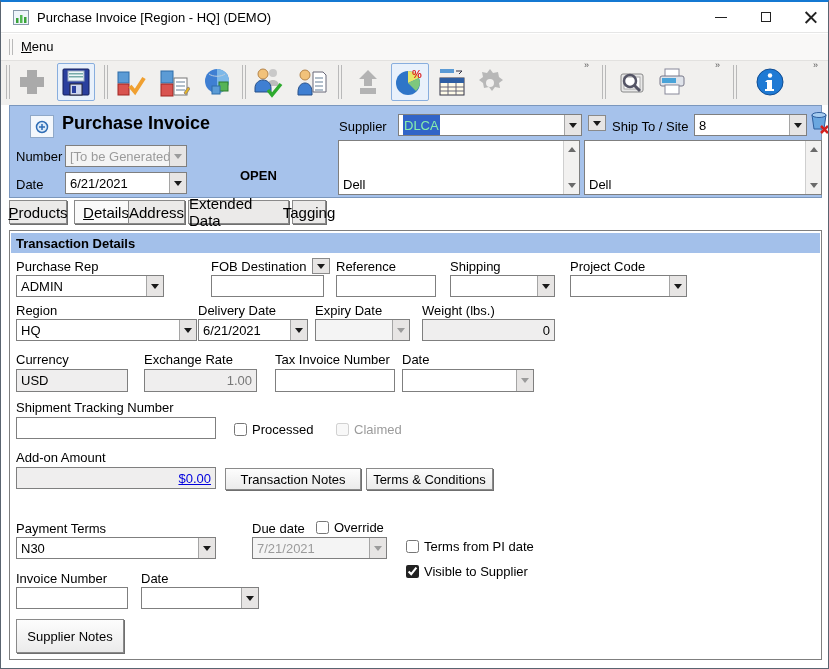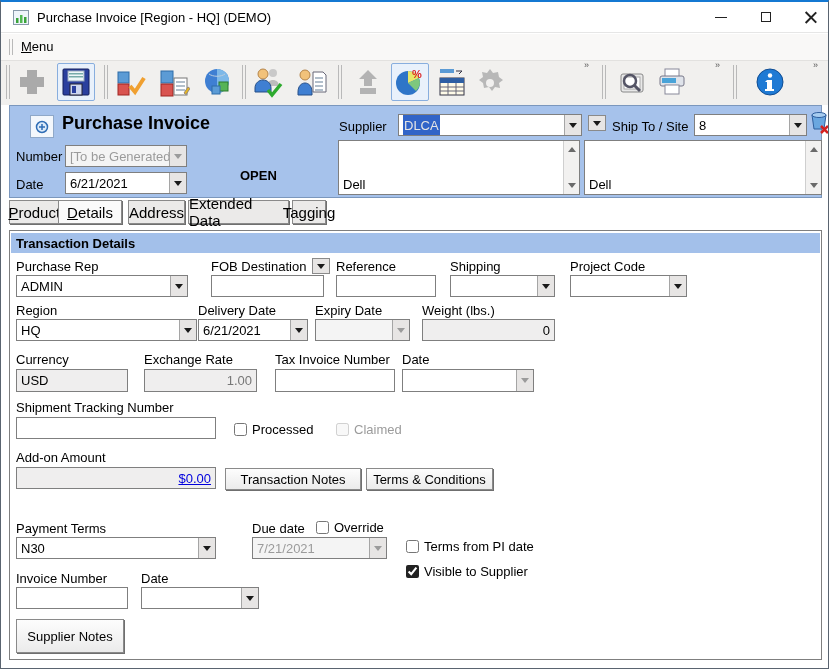--- a/index.html
+++ b/index.html
@@ -44,21 +44,21 @@
   .txt { position:absolute; border:1px solid #7f7f7f; background:#fff; font-size:13px;
          font-family:"Liberation Sans", sans-serif; padding:0 4px; }
   .txt.gray { background:#efeeee; }
   .combo { position:absolute; border:1px solid #7f7f7f; background:#fff; display:flex; align-items:stretch; }
   .combo .ctext { flex:1; display:flex; align-items:center; padding:0 4px; overflow:hidden; white-space:nowrap; }
   .combo .carw { width:17px; background:#e7e5e4; border-left:1px solid #a5a5a5; display:flex; align-items:center; justify-content:center; }
   .tri { width:0; height:0; border:4px solid transparent; border-top:5px solid #1a1a1a; margin-top:4px; }
   .combo.dis { background:#f4f4f4; }
   .combo.dis .ctext { color:#9b9b9b; }
   .combo.dis .tri { border-top-color:#9b9b9b; }
-  .selhl { background:#3164c8; color:#e5e5e5; padding:12px 1px; }
+  .selhl { background:#3164c8; color:#86efac; padding:12px 1px; }
   .minicombo { position:absolute; width:18px; height:16px; background:#e7e5e4; border:1px solid #8a8a8a; display:flex; align-items:center; justify-content:center; }
 
   .infobox { position:absolute; background:#fff; border:1px solid #7f7f7f; display:flex; }
   .infolines { flex:1; padding:1px 4px; line-height:17px; overflow:hidden; white-space:pre; }
   .sbar { width:16px; background:#f2f1f0; border-left:1px solid #cfcfcf; display:flex; flex-direction:column; justify-content:space-between; align-items:center; padding:2px 0; }
   .sarw-up { width:0; height:0; border:4px solid transparent; border-bottom:5px solid #6a6a6a; }
   .sarw-dn { width:0; height:0; border:4px solid transparent; border-top:5px solid #6a6a6a; }
 
   
   .tabbtn { position:absolute; top:198px; height:24px; background:#ebeae9; border:1px solid #8a8a8a;
@@ -311,39 +311,39 @@
       <div class="sbar">
         <span class="sarw-up"></span>
         <span class="sarw-dn"></span>
       </div>
     </div>
   </div>
 
   <div class="tabbtn" style="left:8px;width:58px;">
       <span><span class="u">P</span><span>roducts</span></span>
     </div>
-  <div class="tabbtn active" style="left:57px;width:64px;">
+  <div class="tabbtn active" style="left:73px;width:64px;">
       <span><span class="u">D</span><span>etails</span></span>
     </div>
   <div class="tabbtn" style="left:127px;width:57px;">
       <span><span></span><span>Address</span></span>
     </div>
   <div class="tabbtn" style="left:187px;width:101px;">
       <span><span></span><span>Extended Data</span></span>
     </div>
   <div class="tabbtn" style="left:291px;width:34px;">
       <span><span></span><span>Tagging</span></span>
     </div>
 
   <div class="mainbox">
 
     <div class="secbar" style="top:2px;">Transaction Details</div>
 
     <span class="lbl" style="left:6px;top:28px;">Purchase Rep</span>
-    <div class="combo" style="left:6px;top:44px;width:172px;height:22px;">
+    <div class="combo" style="left:6px;top:44px;width:148px;height:22px;">
       <span class="ctext">ADMIN</span>
         <span class="carw">
           <span class="tri"></span>
         </span>
     </div>
 
     <span class="lbl" style="left:201px;top:28px;">FOB Destination</span>
     <span class="minicombo" style="left:302px;top:27px;">
         <span class="tri"></span>
       </span>

